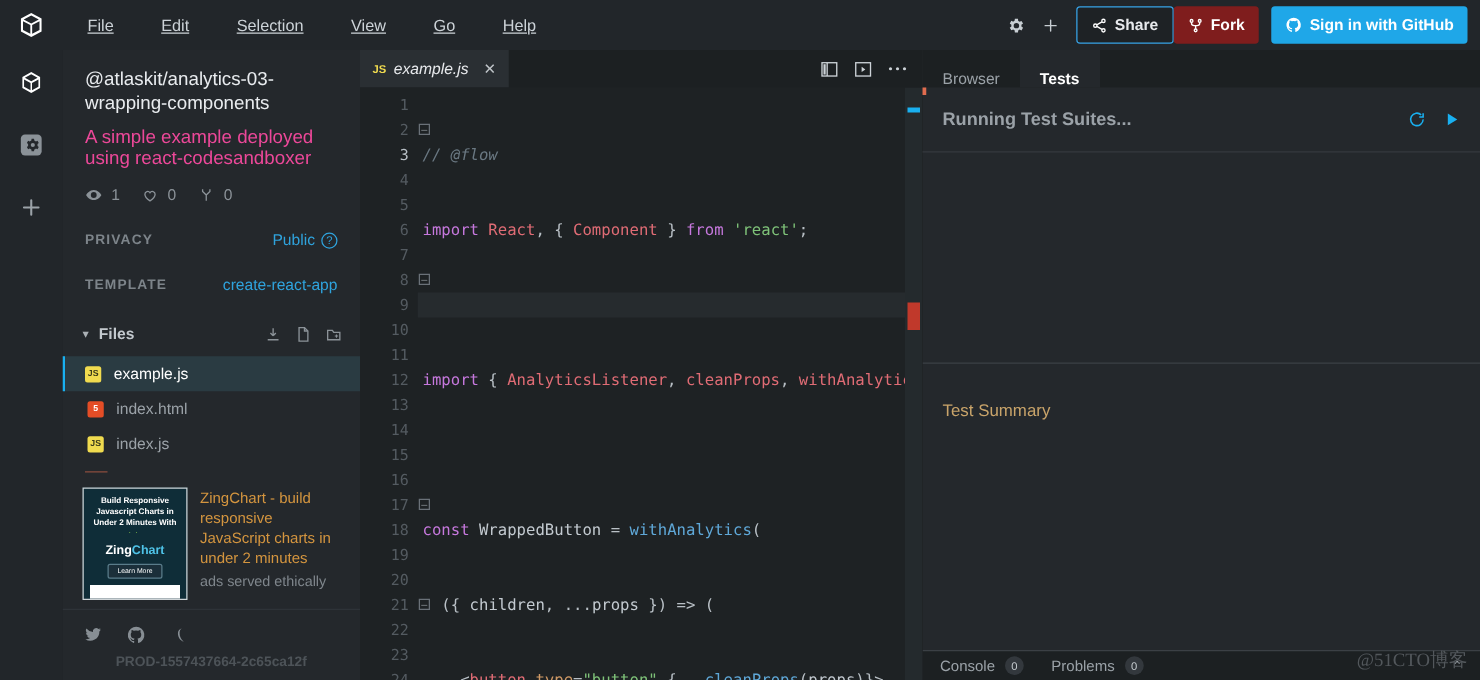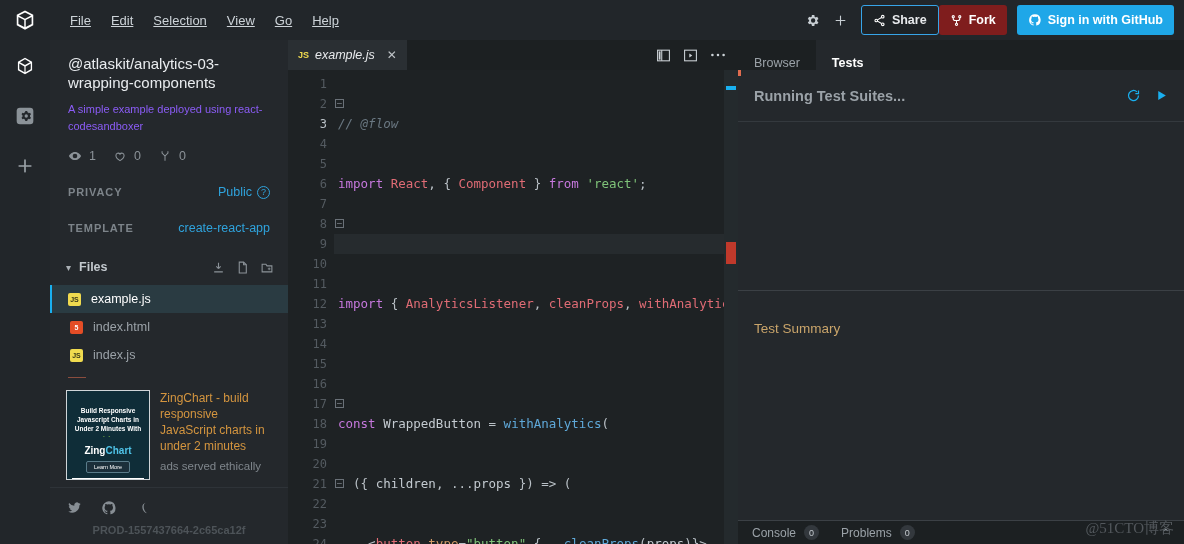--- a/index.html
+++ b/index.html
@@ -13,21 +13,21 @@
   }
   .app { position:relative; width:1184px; height:544px; display:flex; flex-direction:column; }
 
   
   .topbar {
     height:40px; flex:0 0 40px; background:#22262a; display:flex; align-items:center;
     padding:0 10px 0 0;
   }
   .logo-cell { width:50px; display:flex; align-items:center; justify-content:center; }
   .cube { display:block; }
-  .menu { display:flex; align-items:center; gap:0; margin-left:10px; }
+  .menu { display:flex; align-items:center; gap:18px; margin-left:10px; }
   .menu-item {
     color:#cdd3d8; font-size:13px; padding:4px 10px; border-radius:2px; cursor:default;
     white-space:nowrap;
   }
   .menu-item u { text-decoration:underline; }
   .topbar-spacer { flex:1 1 auto; }
   .top-icon {
     width:28px; height:28px; display:flex; align-items:center; justify-content:center;
     color:#c8ced3; cursor:pointer; font-size:15px;
   }
@@ -51,21 +51,21 @@
   .rail-icon { width:28px; height:28px; display:flex; align-items:center; justify-content:center; cursor:pointer; color:#cfd4d8; }
 
   
   .sidebar {
     width:238px; flex:0 0 238px; background:#24282c; position:relative;
     display:flex; flex-direction:column; overflow:hidden;
   }
   .sidebar-scroll { flex:1 1 auto; overflow:hidden; padding:0 0 0 0; }
   .sb-pad { padding:14px 18px 0 18px; }
   .sandbox-title { font-size:15px; line-height:19px; color:#e9ecef; font-weight:400; }
-  .sandbox-desc { margin-top:9px; font-size:11px; line-height:17px; color:#8b5cf6; }
+  .sandbox-desc { margin-top:9px; font-size:15px; line-height:17px; color:#ec4899; }
   .stats { display:flex; align-items:center; gap:17px; margin-top:14px; color:#8b9298; font-size:12.5px; }
   .stat { display:flex; align-items:center; gap:7px; }
   .row-kv { display:flex; align-items:center; justify-content:space-between; margin-top:22px; }
   .kv-label { font-size:11px; letter-spacing:.9px; color:#7d848a; font-weight:bold; }
   .kv-val { font-size:12.5px; color:#2fa3dd; display:flex; align-items:center; gap:5px; }
   .kv-val.template { color:#2fa3dd; }
   .qmark {
     width:13px; height:13px; border:1px solid #2fa3dd; border-radius:50%;
     font-size:9px; line-height:11px; text-align:center; color:#2fa3dd;
   }
@@ -89,21 +89,21 @@
         justify-content:center; font-size:7px; font-weight:bold; flex:0 0 13px; }
   .fi.js { background:#f0db4f; color:#3a3a1a; }
   .fi.html { background:#e44d26; color:#fff; }
 
   .file-sep { height:1px; background:#e06c4f; width:18px; margin:8px 0 0 18px; opacity:.55; }
 
   
   .ad { display:flex; gap:10px; padding:12px 14px 0 16px; }
   .ad-img {
     width:84px; height:90px; flex:0 0 84px; background:#0f2d38; border:1px solid #cfd5d8;
-    display:flex; flex-direction:column; align-items:center; padding-top:15px; overflow:hidden;
+    display:flex; flex-direction:column; align-items:center; padding-top:5px; overflow:hidden;
   }
   .ad-img-txt { font-size:6.5px; line-height:9px; color:#ffffff; font-weight:bold; text-align:center; width:78px; }
   .ad-brand { margin-top:6px; font-size:10px; font-weight:bold; color:#fff; }
   .ad-brand i { color:#4fc3e8; font-style:normal; }
   .ad-dots { font-size:7px; color:#8ccf4a; letter-spacing:3px; height:6px; }
   .ad-cta {
     margin-top:5px; background:#1b2f3a; border:1px solid #5a7c8a; color:#fff;
     font-size:5.5px; padding:2px 7px; border-radius:2px;
   }
   .ad-chart { margin-top:5px; width:72px; height:14px; background:#ffffff; display:flex;

